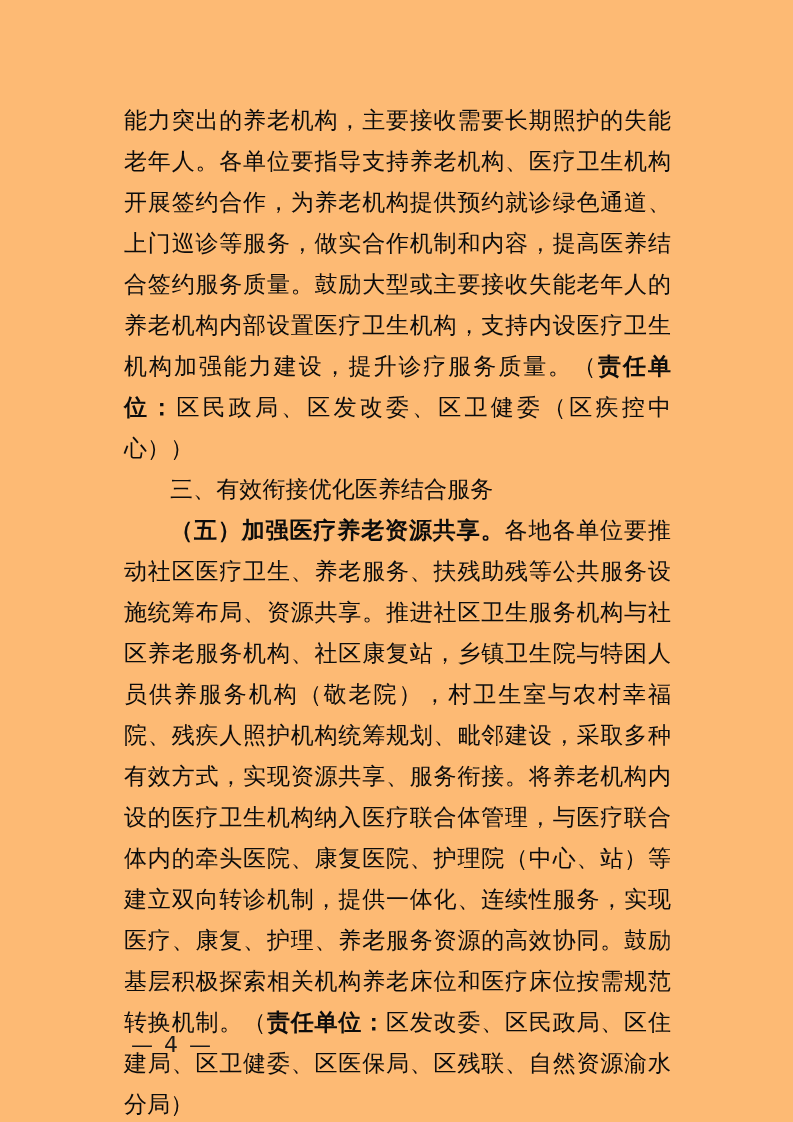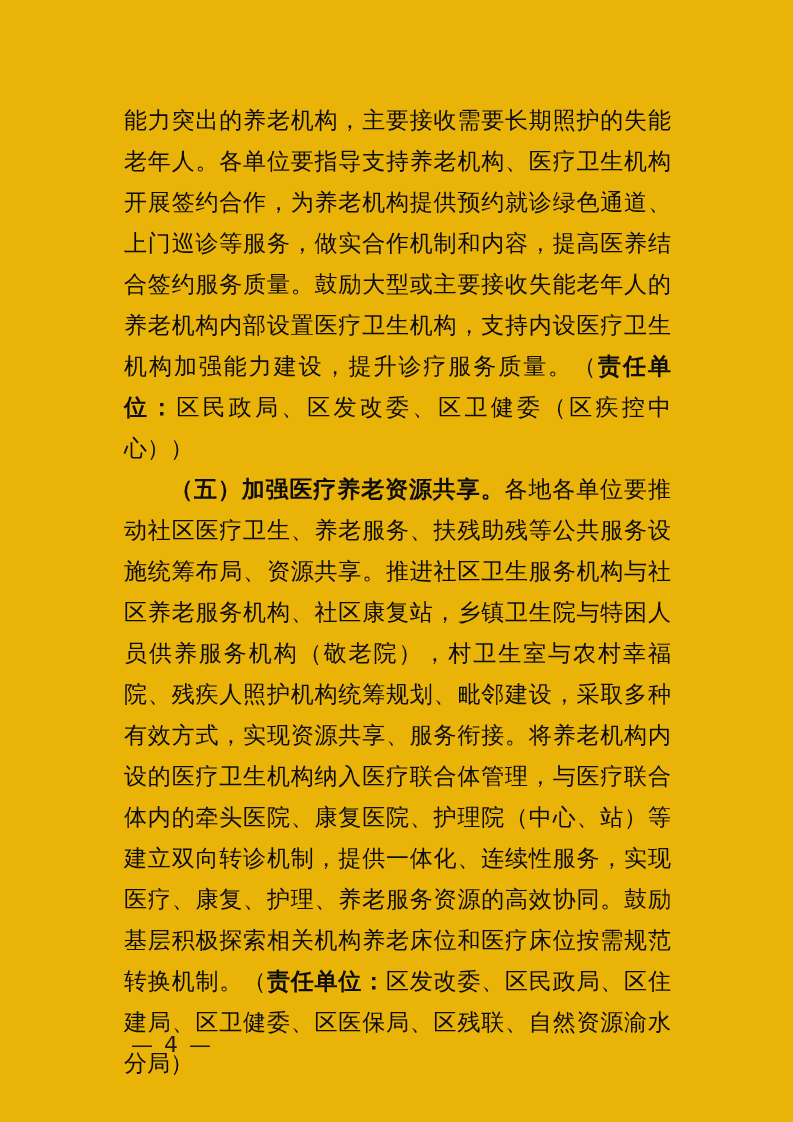--- a/index.html
+++ b/index.html
@@ -14,21 +14,21 @@
     font-family: "DejaVu Sans", sans-serif;
     color: #0c0c0c;
     overflow: hidden;
   }
   .page {
     position: absolute;
     left: 0;
     top: 0;
     width: 793px;
     height: 1122px;
-    background: #eab308;
+    background: #fdba74;
   }
   .doc-body {
     position: absolute;
     left: 124px;
     top: 100px;
     width: 547px;
   }
   .doc-body p {
     margin: 0;
     padding: 0;
@@ -61,20 +61,21 @@
 </style>
 </head>
 <body>
 
 <div class="page">
 
   <div class="doc-body">
 
     <p><span>能力突出的养老机构，主要接收需要长期照护的失能老年人。各单位要指导支持养老机构、医疗卫生机构开展签约合作，为养老机构提供预约就诊绿色通道、上门巡诊等服务，做实合作机制和内容，提高医养结合签约服务质量。鼓励大型或主要接收失能老年人的养老机构内部设置医疗卫生机构，支持内设医疗卫生机构加强能力建设，提升诊疗服务质量。（</span><span class="bold-run">责任单位：</span><span>区民政局、区发改委、区卫健委（区疾控中心））</span></p>
 
+    <p class="indent section-heading">三、有效衔接优化医养结合服务</p>
 
     <p class="indent"><span class="bold-run">（五）加强医疗养老资源共享。</span><span>各地各单位要推动社区医疗卫生、养老服务、扶残助残等公共服务设施统筹布局、资源共享。推进社区卫生服务机构与社区养老服务机构、社区康复站，乡镇卫生院与特困人员供养服务机构（敬老院），村卫生室与农村幸福院、残疾人照护机构统筹规划、毗邻建设，采取多种有效方式，实现资源共享、服务衔接。将养老机构内设的医疗卫生机构纳入医疗联合体管理，与医疗联合体内的牵头医院、康复医院、护理院（中心、站）等建立双向转诊机制，提供一体化、连续性服务，实现医疗、康复、护理、养老服务资源的高效协同。鼓励基层积极探索相关机构养老床位和医疗床位按需规范转换机制。（</span><span class="bold-run">责任单位：</span><span>区发改委、区民政局、区住建局、区卫健委、区医保局、区残联、自然资源渝水分局）</span></p>
 
   </div>
 
   <div class="page-footer">— 4 —</div>
 
 </div>
 
 </body></html>

